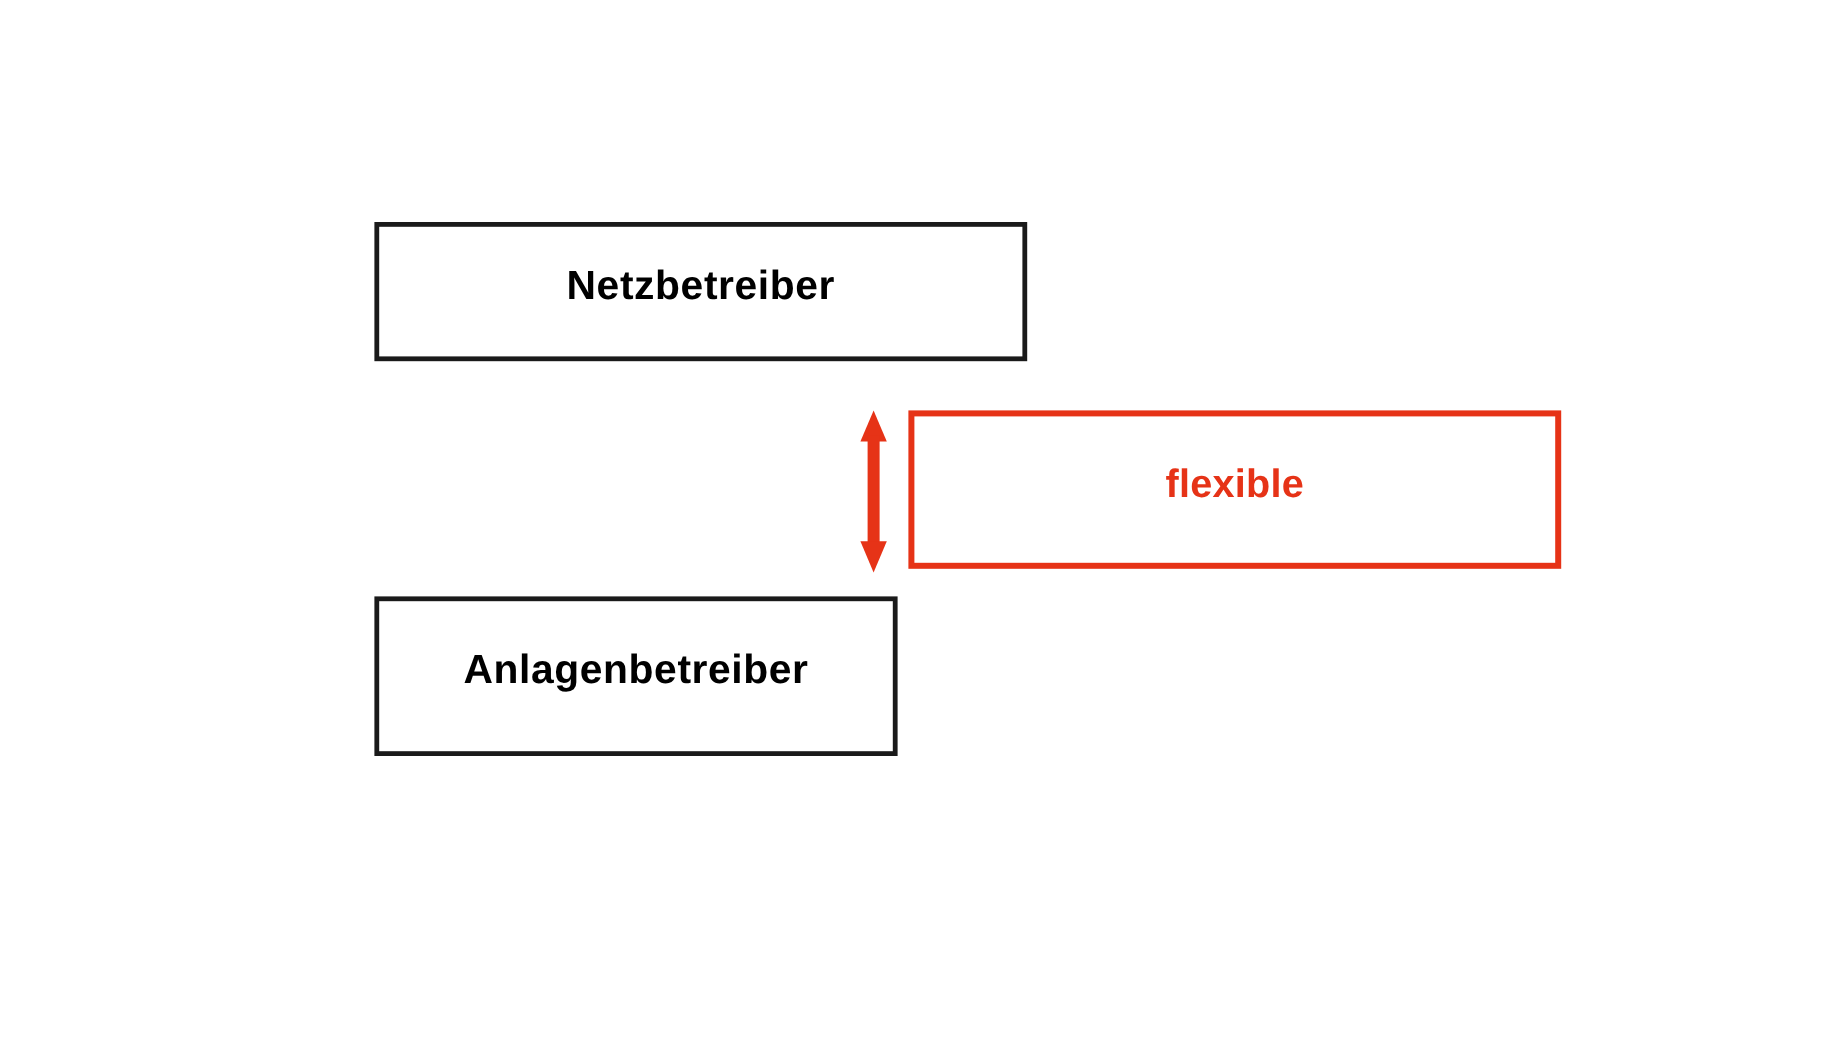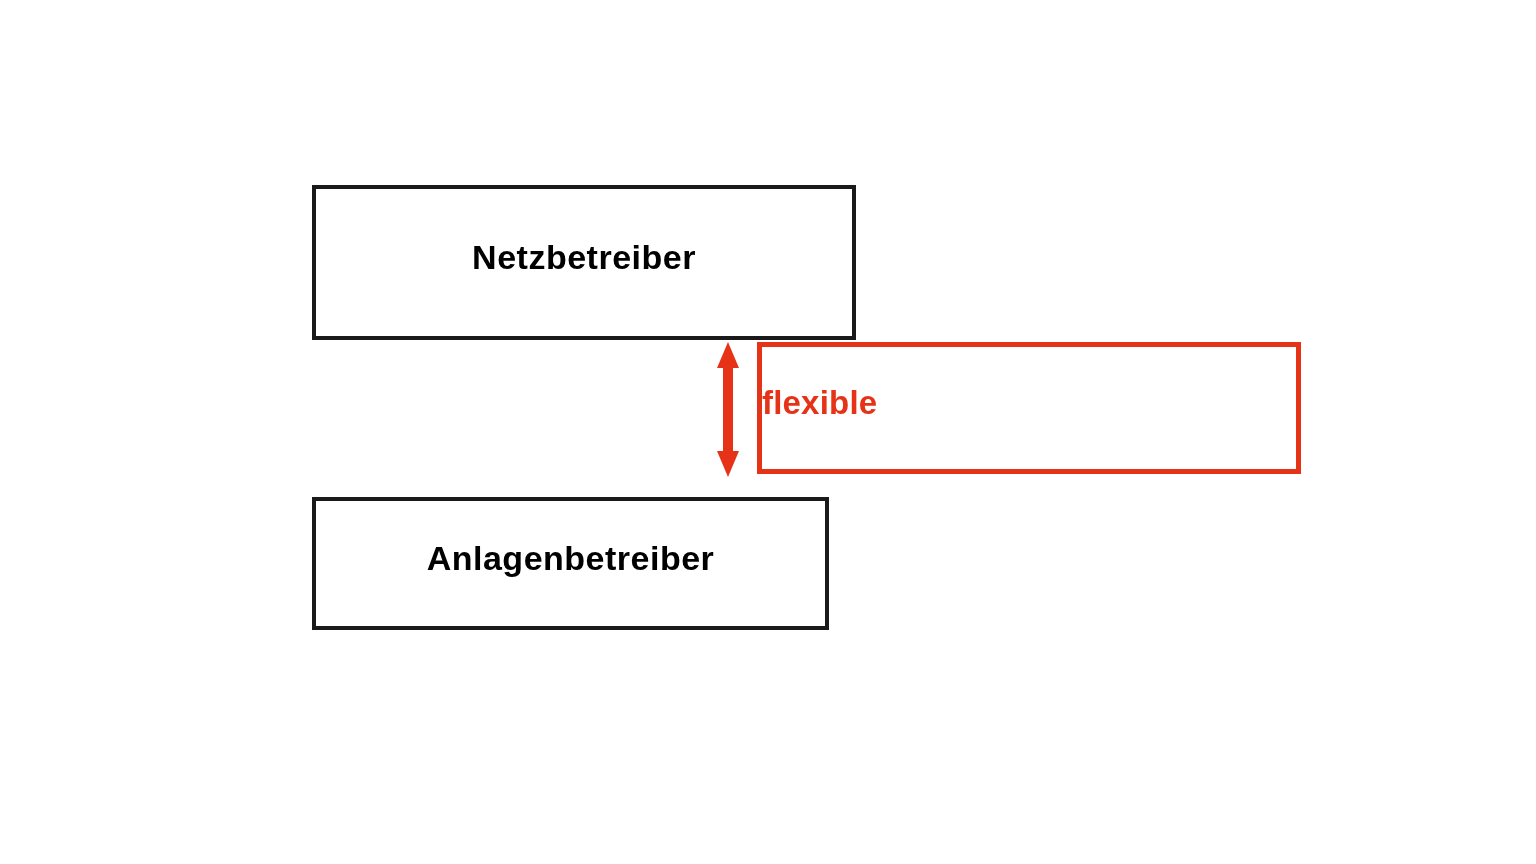--- a/index.html
+++ b/index.html
@@ -32,35 +32,35 @@
     padding-bottom: 10px;
   }
   .actor-box .label {
     font-weight: bold;
     font-size: 34px;
     color: var(--text-black);
     letter-spacing: 0.5px;
   }
   .box-netzbetreiber {
     left: 312px; top: 185px;
-    width: 544px; height: 155px;
+    width: 544px; height: 116px;
   }
   .box-anlagenbetreiber {
     left: 312px; top: 497px;
-    width: 517px; height: 133px;
+    width: 436px; height: 133px;
   }
   .agreement-box {
     position: absolute;
     left: 757px; top: 342px;
     width: 544px; height: 132px;
     border: 5px solid var(--accent-red);
     background: var(--background);
     display: flex;
     flex-direction: column;
-    align-items: flex-start;
+    align-items: center;
     justify-content: center;
     padding-bottom: 12px;
   }
   .agreement-box .line {
     font-weight: bold;
     font-size: 33px;
     line-height: 45px;
     color: var(--accent-red);
     letter-spacing: 0.2px;
     white-space: nowrap;

